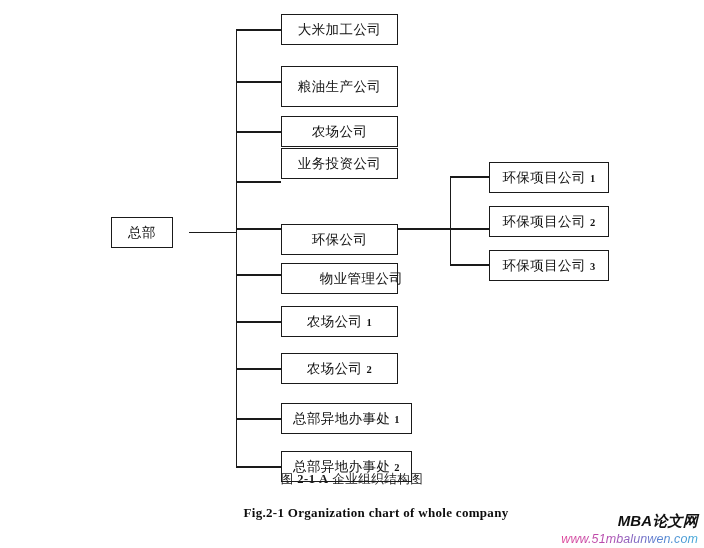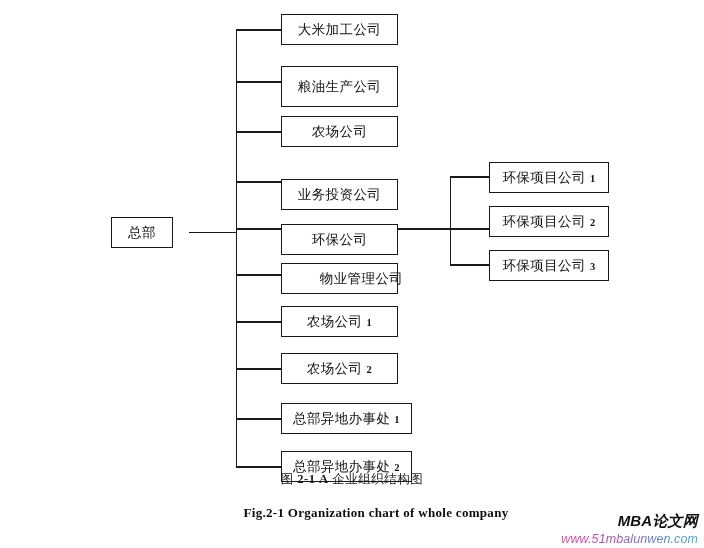--- a/index.html
+++ b/index.html
@@ -129,21 +129,21 @@
 
   <div class="node" style="left:281px; top:14px; width:117px; height:31px;">
     <span>大米加工公司</span>
   </div>
   <div class="node" style="left:281px; top:66px; width:117px; height:41px;">
     <span>粮油生产公司</span>
   </div>
   <div class="node" style="left:281px; top:116px; width:117px; height:31px;">
     <span>农场公司</span>
   </div>
-  <div class="node" style="left:281px; top:179px; width:117px; height:31px;">
+  <div class="node" style="left:281px; top:148px; width:117px; height:31px;">
     <span>业务投资公司</span>
   </div>
   <div class="node" style="left:281px; top:213px; width:117px; height:31px;margin-top:11px;">
     <span>环保公司</span>
   </div>
   <div class="node" style="left:281px; top:263px; width:117px; height:31px;padding-left:44px;">
     <span>物业管理公司</span>
   </div>
   <div class="node" style="left:281px; top:306px; width:117px; height:31px;">
     <span>农场公司</span>

